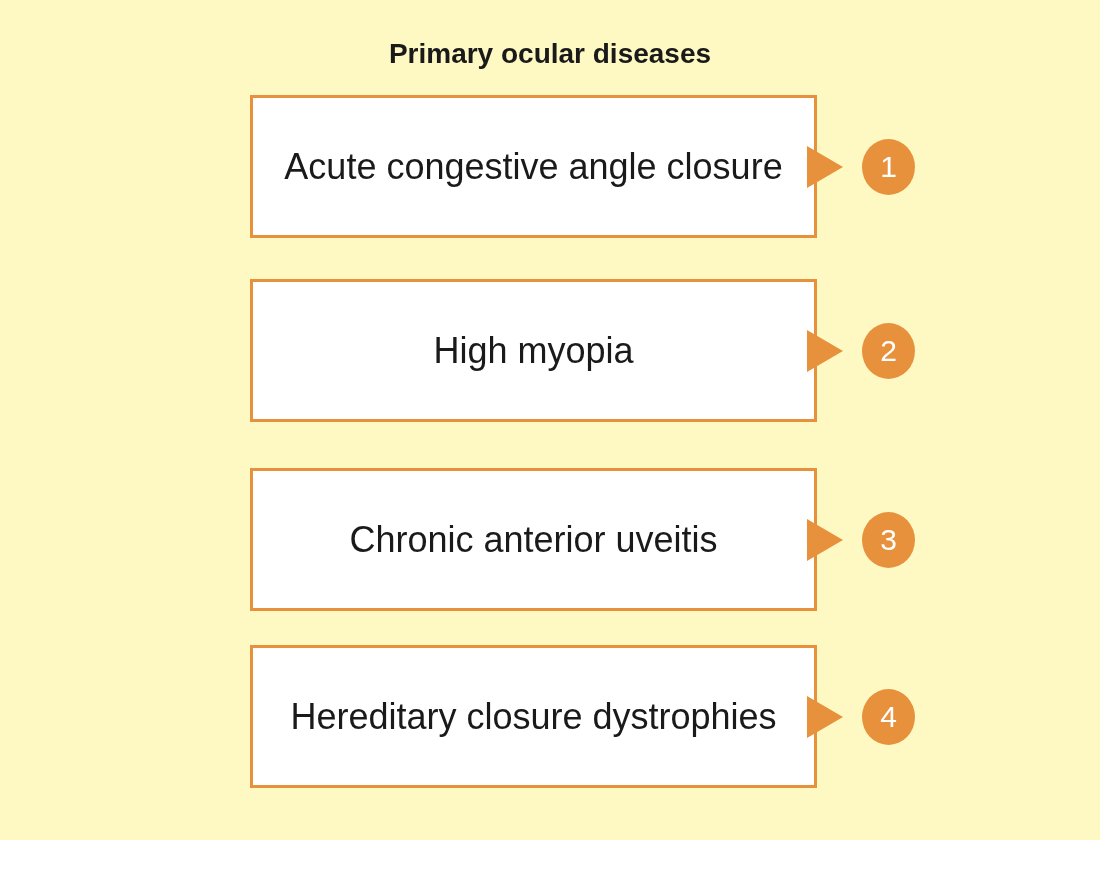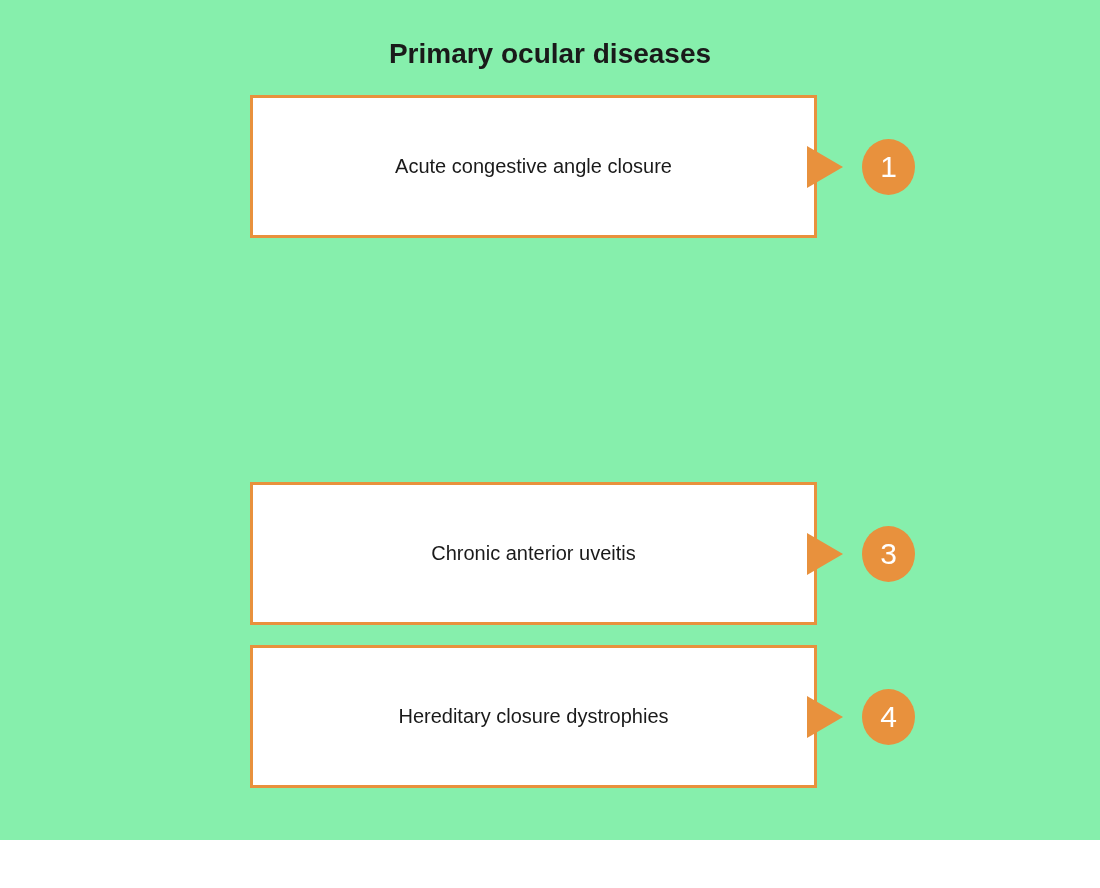--- a/index.html
+++ b/index.html
@@ -5,21 +5,21 @@
   html, body {
     margin: 0;
     padding: 0;
     background: #ffffff;
     font-family: "Liberation Sans", sans-serif;
   }
   .canvas {
     position: relative;
     width: 1100px;
     height: 840px;
-    background: #86efac;
+    background: #fef9c3;
     overflow: hidden;
   }
   .title {
     position: absolute;
     top: 38px;
     left: 0;
     width: 1100px;
     text-align: center;
     font-size: 28px;
     font-weight: bold;
@@ -27,37 +27,37 @@
     letter-spacing: 0px;
   }
   .row {
     position: absolute;
     left: 0;
     width: 1100px;
     height: 143px;
   }
   .row-1 { top: 95px; }
   .row-2 { top: 279px; }
-  .row-3 { top: 482px; }
+  .row-3 { top: 468px; }
   .row-4 { top: 645px; }
   .box {
     position: absolute;
     left: 250px;
     top: 0;
     width: 567px;
     height: 143px;
     box-sizing: border-box;
     border: 3px solid #e8913d;
     background: #ffffff;
     display: flex;
     align-items: center;
     justify-content: center;
   }
   .box-label {
-    font-size: 20px;
+    font-size: 36px;
     color: #1a1a1a;
   }
   .arrow {
     position: absolute;
     left: 807px;
     top: 50%;
     transform: translateY(-50%);
     width: 0;
     height: 0;
     border-top: 21px solid transparent;
@@ -93,20 +93,29 @@
   <div class="row row-1">
     <div class="box">
       <span class="box-label">Acute congestive angle closure</span>
     </div>
     <div class="arrow"></div>
     <div class="badge">
       <span class="badge-number">1</span>
     </div>
   </div>
 
+  <div class="row row-2">
+    <div class="box">
+      <span class="box-label">High myopia</span>
+    </div>
+    <div class="arrow"></div>
+    <div class="badge">
+      <span class="badge-number">2</span>
+    </div>
+  </div>
 
   <div class="row row-3">
     <div class="box">
       <span class="box-label">Chronic anterior uveitis</span>
     </div>
     <div class="arrow"></div>
     <div class="badge">
       <span class="badge-number">3</span>
     </div>
   </div>

